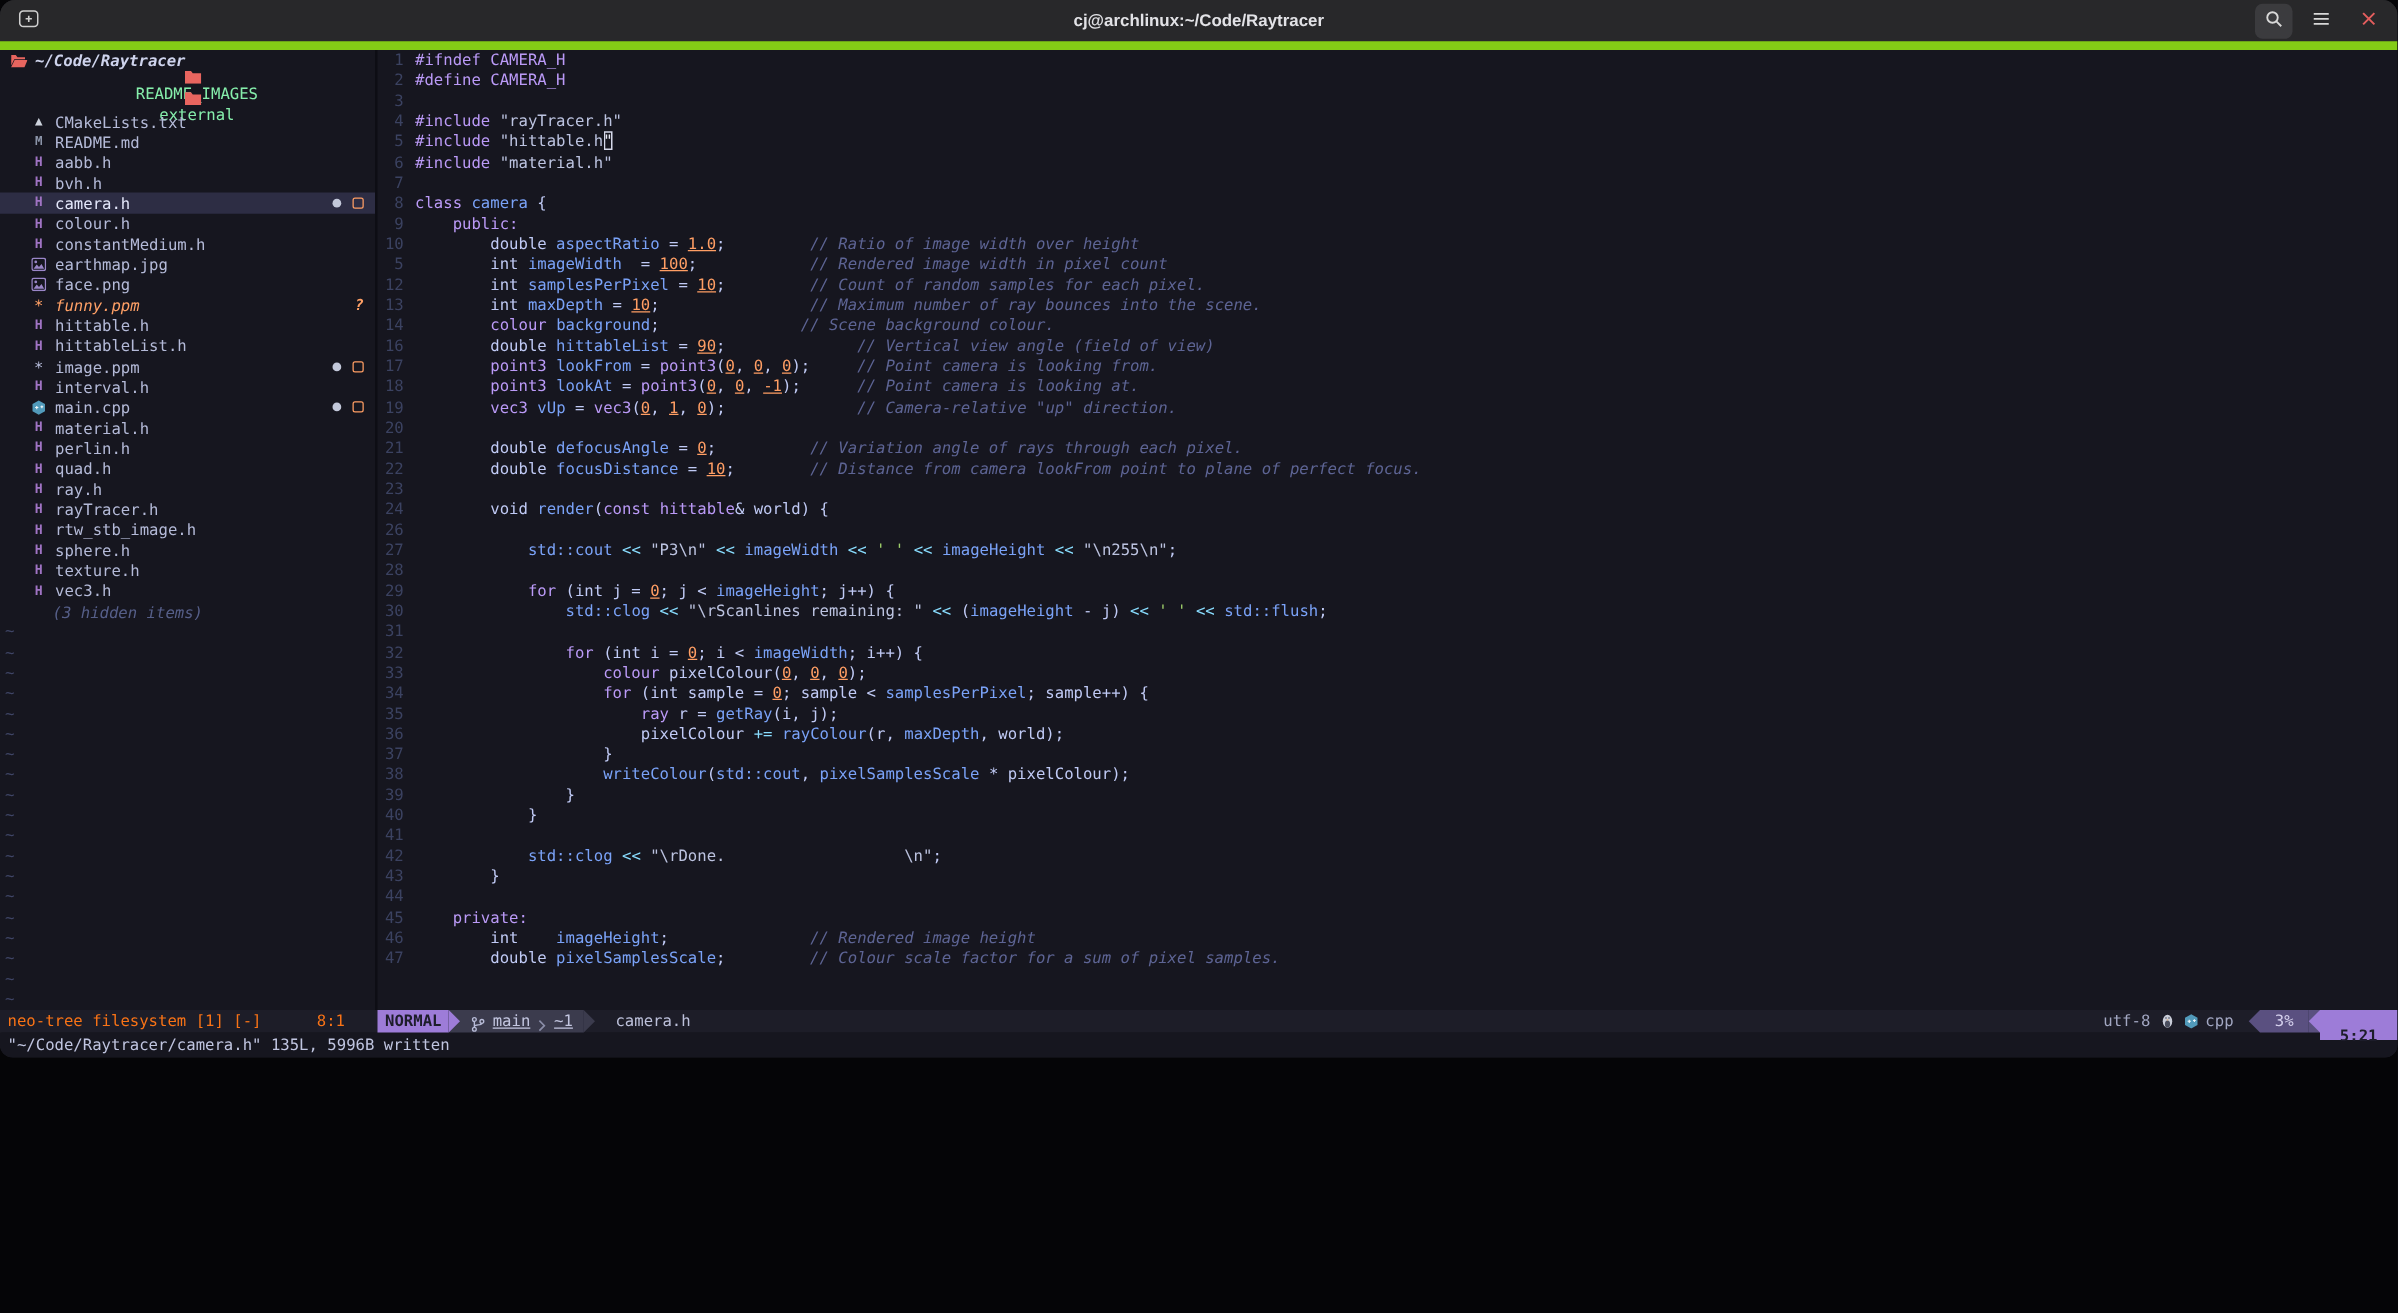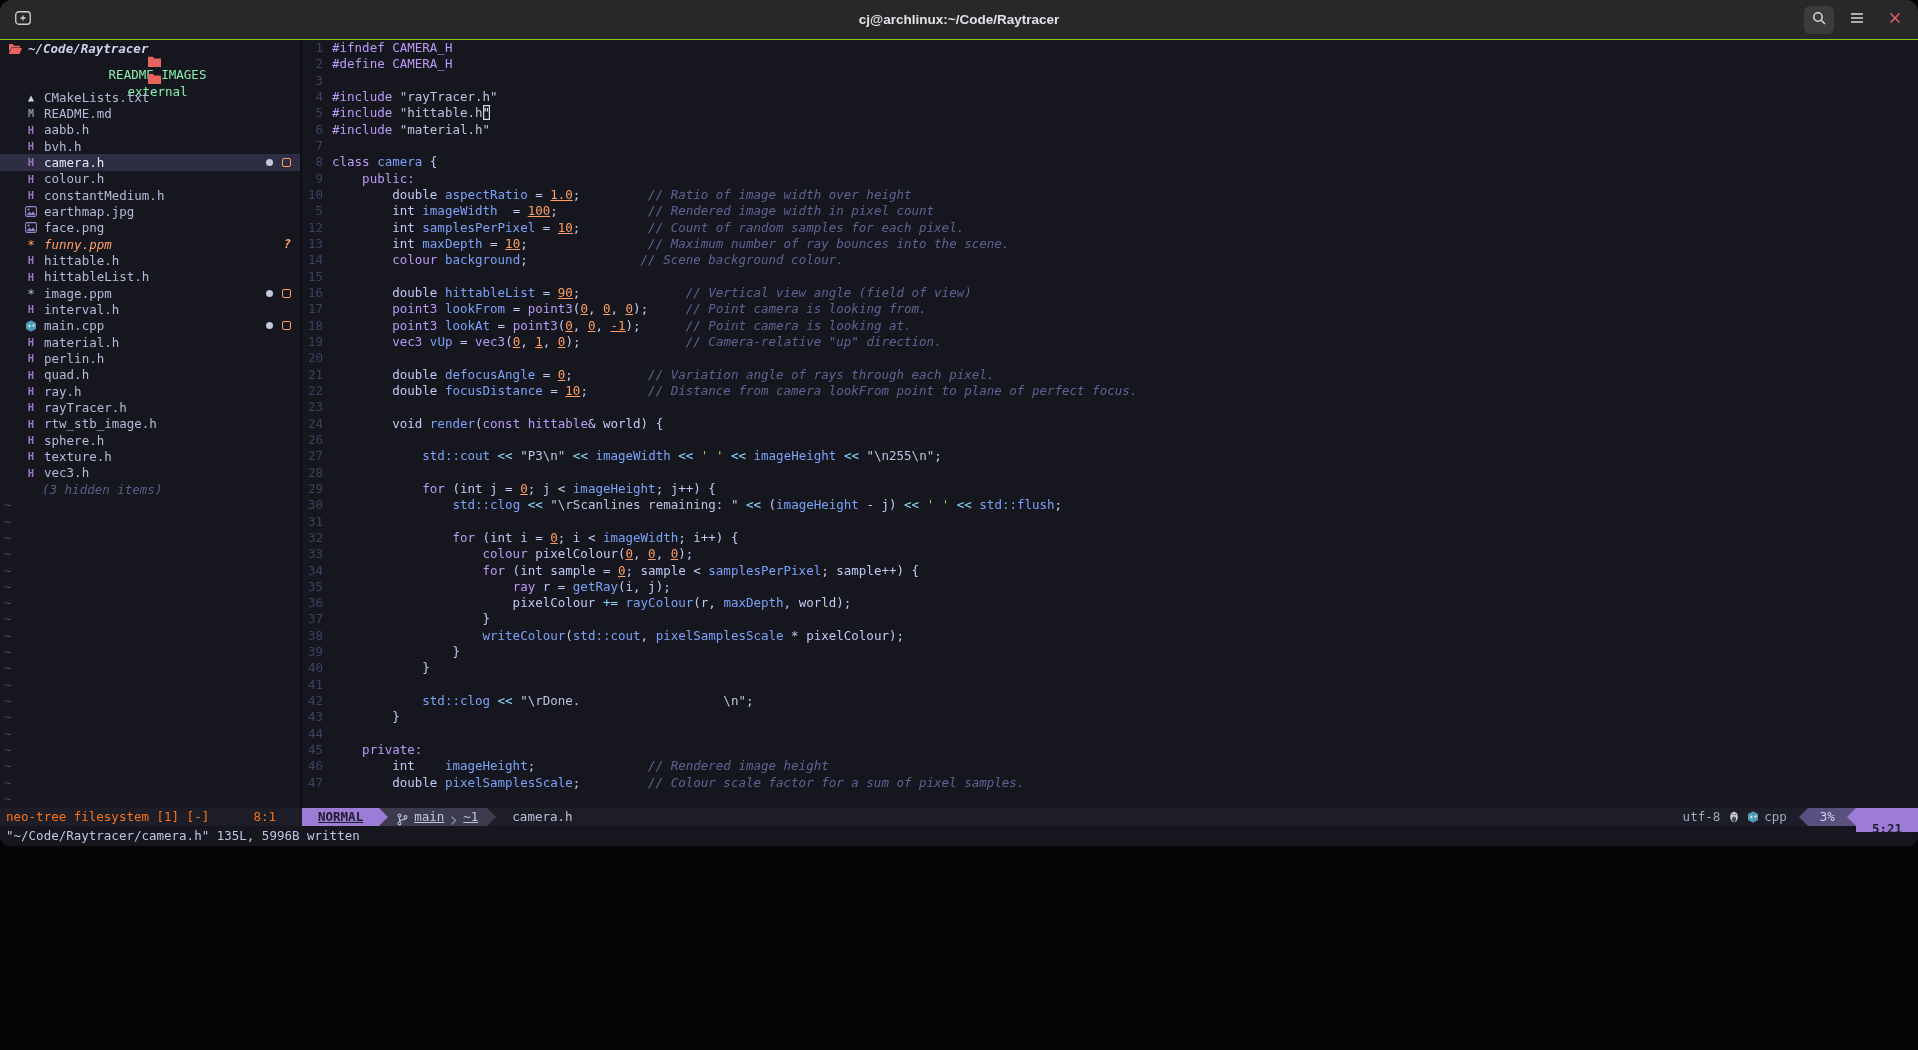--- a/index.html
+++ b/index.html
@@ -1,21 +1,21 @@
 <!DOCTYPE html>
 <html><head>
 <meta charset="utf-8">
 <style>
   * { margin:0; padding:0; box-sizing:border-box; }
   html,body { width:1918px; height:1050px; background:#050507; font-family:"DejaVu Sans Mono",monospace; }
   .window { position:absolute; top:0; left:0; width:1918px; height:846px; background:#16161f;
             border-radius:12px 12px 10px 10px; overflow:hidden; box-shadow: inset 0 0 0 1px rgba(255,255,255,0.05); }
 
   
-  .titlebar { height:40px; background:#28282a; border-bottom:1px solid #84cc16; position:relative;
+  .titlebar { height:40px; background:#28282a; border-bottom:7px solid #84cc16; position:relative;
               display:flex; align-items:center; padding:0 8px; font-family:"Liberation Sans",sans-serif; }
   .tb-title { position:absolute; left:0; right:0; text-align:center; color:#e2e2e6; font-size:13.5px; font-weight:600; pointer-events:none; }
   .tb-btn { background:transparent; border:none; width:30px; height:28px; display:flex; align-items:center; justify-content:center;
             border-radius:6px; cursor:pointer; flex:none; }
   .tb-search { background:#3b3b3e; }
   .tb-right { margin-left:auto; display:flex; gap:8px; align-items:center; z-index:2; }
 
   
   .content { display:flex; height:768px; background:#16161f; }
   .sidebar { width:300px; flex:none; overflow:hidden; }
@@ -50,21 +50,21 @@
   .tk-g { color:#9ece6a; }
   .tk-o { color:#89ddff; }
   .tk-c { color:#5d6494; font-style:italic; }
   .tk-k { color:#e8eaf6; box-shadow: inset 0 0 0 1.2px #d5d8ea; }
 
   
   .statusline { height:18px; background:#1d1d28; display:flex; align-items:stretch; font-size:12.5px; line-height:18px; color:#a6aac2; }
   .sl-neotree { width:302px; flex:none; display:flex; padding-left:6px; color:#f97316; }
   .sl-pos { margin-left:auto; margin-right:26px; }
   .sl-main { flex:1; display:flex; align-items:stretch; min-width:0; }
-  .seg-a { background:#9d7cd8; color:#1d1d2a; font-weight:bold; padding:0 16px;text-decoration:underline; }
+  .seg-a { background:#9d7cd8; color:#1d1d2a; font-weight:bold; padding:0 6px; }
   .seg-b { background:#3b3b4d; color:#c3c6e0; display:flex; align-items:flex-end; gap:6px; padding:0 9px;text-decoration:underline; }
   .tri { width:9px; flex:none; position:relative; }
   .tri::after { content:""; position:absolute; top:0; width:0; height:0; border-top:9px solid transparent; border-bottom:9px solid transparent; }
   .tri-a { background:#3b3b4d; } .tri-a::after { left:0; border-left:9px solid #9d7cd8; }
   .tri-b::after { left:0; border-left:9px solid #3b3b4d; }
   .tri-y::after { right:0; border-right:9px solid #5a5080; }
   .tri-z { background:#5a5080; } .tri-z::after { right:0; border-right:9px solid #9d7cd8; }
   .sl-file { margin-left:16px; color:#bcc0da; }
   .sl-gap { flex:1; }
   .sl-enc { color:#a2a7c2; margin-right:9px; }
@@ -191,21 +191,20 @@
           <div class="code-line"><span class="lnum">5</span><span class="ltext"><span class="tk-p">#include </span><span class="tk-s">"hittable.h</span><span class="tk-k">"</span></span></div>
           <div class="code-line"><span class="lnum">6</span><span class="ltext"><span class="tk-p">#include </span><span class="tk-s">"material.h"</span></span></div>
           <div class="code-line"><span class="lnum">7</span><span class="ltext"></span></div>
           <div class="code-line"><span class="lnum">8</span><span class="ltext"><span class="tk-p">class</span><span class="tk-f"> </span><span class="tk-b">camera</span><span class="tk-f"> {</span></span></div>
           <div class="code-line"><span class="lnum">9</span><span class="ltext"><span class="tk-f">    </span><span class="tk-p">public:</span></span></div>
           <div class="code-line"><span class="lnum">10</span><span class="ltext"><span class="tk-f">        double </span><span class="tk-b">aspectRatio</span><span class="tk-f"> = </span><span class="tk-n">1.0</span><span class="tk-f">;         </span><span class="tk-c">// Ratio of image width over height</span></span></div>
           <div class="code-line"><span class="lnum">5</span><span class="ltext"><span class="tk-f">        int </span><span class="tk-b">imageWidth</span><span class="tk-f">  = </span><span class="tk-n">100</span><span class="tk-f">;            </span><span class="tk-c">// Rendered image width in pixel count</span></span></div>
           <div class="code-line"><span class="lnum">12</span><span class="ltext"><span class="tk-f">        int </span><span class="tk-b">samplesPerPixel</span><span class="tk-f"> = </span><span class="tk-n">10</span><span class="tk-f">;         </span><span class="tk-c">// Count of random samples for each pixel.</span></span></div>
           <div class="code-line"><span class="lnum">13</span><span class="ltext"><span class="tk-f">        int </span><span class="tk-b">maxDepth</span><span class="tk-f"> = </span><span class="tk-n">10</span><span class="tk-f">;                </span><span class="tk-c">// Maximum number of ray bounces into the scene.</span></span></div>
           <div class="code-line"><span class="lnum">14</span><span class="ltext"><span class="tk-f">        </span><span class="tk-p">colour</span><span class="tk-f"> </span><span class="tk-b">background</span><span class="tk-f">;               </span><span class="tk-c">// Scene background colour.</span></span></div>
-          <div class="code-line"><span class="lnum">15</span><span class="ltext"></span></div>
           <div class="code-line"><span class="lnum">16</span><span class="ltext"><span class="tk-f">        double </span><span class="tk-b">hittableList</span><span class="tk-f"> = </span><span class="tk-n">90</span><span class="tk-f">;              </span><span class="tk-c">// Vertical view angle (field of view)</span></span></div>
           <div class="code-line"><span class="lnum">17</span><span class="ltext"><span class="tk-f">        </span><span class="tk-p">point3</span><span class="tk-f"> </span><span class="tk-b">lookFrom</span><span class="tk-f"> = </span><span class="tk-p">point3</span><span class="tk-f">(</span><span class="tk-n">0</span><span class="tk-f">, </span><span class="tk-n">0</span><span class="tk-f">, </span><span class="tk-n">0</span><span class="tk-f">);     </span><span class="tk-c">// Point camera is looking from.</span></span></div>
           <div class="code-line"><span class="lnum">18</span><span class="ltext"><span class="tk-f">        </span><span class="tk-p">point3</span><span class="tk-f"> </span><span class="tk-b">lookAt</span><span class="tk-f"> = </span><span class="tk-p">point3</span><span class="tk-f">(</span><span class="tk-n">0</span><span class="tk-f">, </span><span class="tk-n">0</span><span class="tk-f">, </span><span class="tk-n">-1</span><span class="tk-f">);      </span><span class="tk-c">// Point camera is looking at.</span></span></div>
           <div class="code-line"><span class="lnum">19</span><span class="ltext"><span class="tk-f">        </span><span class="tk-p">vec3</span><span class="tk-f"> </span><span class="tk-b">vUp</span><span class="tk-f"> = </span><span class="tk-p">vec3</span><span class="tk-f">(</span><span class="tk-n">0</span><span class="tk-f">, </span><span class="tk-n">1</span><span class="tk-f">, </span><span class="tk-n">0</span><span class="tk-f">);              </span><span class="tk-c">// Camera-relative "up" direction.</span></span></div>
           <div class="code-line"><span class="lnum">20</span><span class="ltext"></span></div>
           <div class="code-line"><span class="lnum">21</span><span class="ltext"><span class="tk-f">        double </span><span class="tk-b">defocusAngle</span><span class="tk-f"> = </span><span class="tk-n">0</span><span class="tk-f">;          </span><span class="tk-c">// Variation angle of rays through each pixel.</span></span></div>
           <div class="code-line"><span class="lnum">22</span><span class="ltext"><span class="tk-f">        double </span><span class="tk-b">focusDistance</span><span class="tk-f"> = </span><span class="tk-n">10</span><span class="tk-f">;        </span><span class="tk-c">// Distance from camera lookFrom point to plane of perfect focus.</span></span></div>
           <div class="code-line"><span class="lnum">23</span><span class="ltext"></span></div>
           <div class="code-line"><span class="lnum">24</span><span class="ltext"><span class="tk-f">        void </span><span class="tk-b">render</span><span class="tk-f">(</span><span class="tk-p">const</span><span class="tk-f"> </span><span class="tk-p">hittable</span><span class="tk-f">&amp; world) {</span></span></div>
           <div class="code-line"><span class="lnum">26</span><span class="ltext"></span></div>

